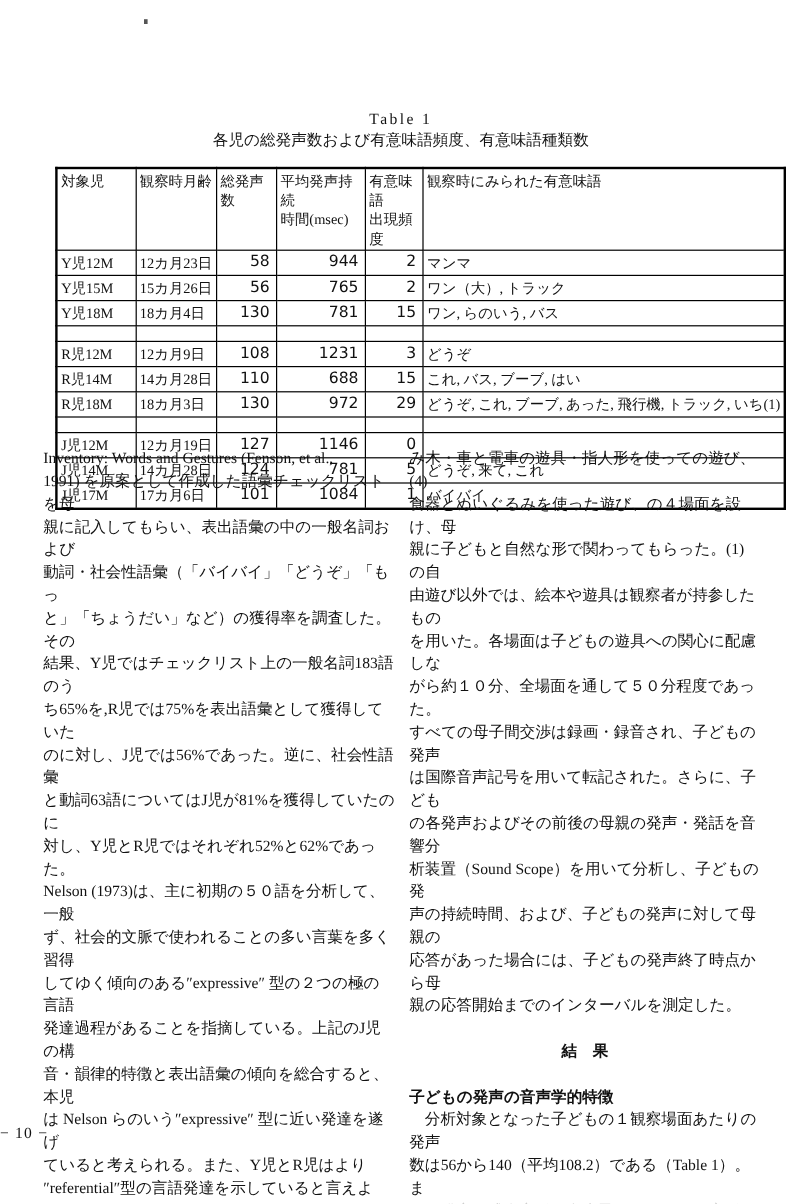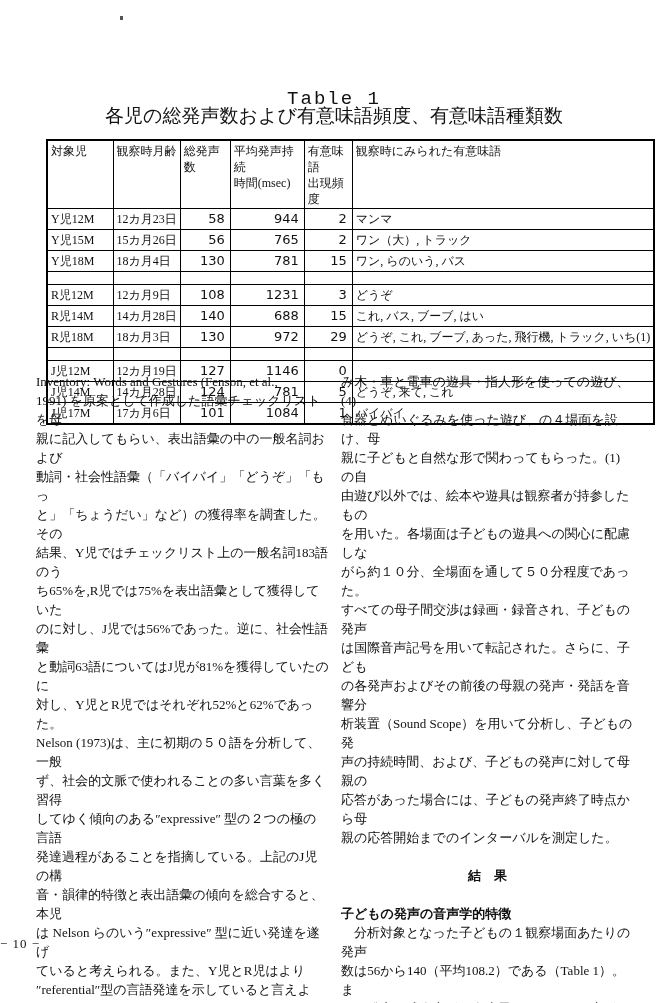--- a/index.html
+++ b/index.html
@@ -11,23 +11,22 @@
     color: #111111;
     font-family: "Liberation Serif", "DejaVu Serif", serif;
     overflow: hidden;
   }
   .caption {
     position: absolute;
     top: 90px;
     left: 0;
     width: 100%;
     text-align: center;
-    font-size: 19px;
+    font-size: 13px;
     line-height: 18px;
-    font-family: Liberation Mono, monospace;
   }
   .caption .cap1 { letter-spacing: 2px; }
   table.dtable {
     position: absolute;
     top: 139px;
     left: 46px;
     border-collapse: collapse;
     table-layout: fixed;
     border: 2px solid #000;
   }
@@ -159,21 +158,21 @@
           <td>R児12M</td>
           <td>12カ月9日</td>
           <td class="num">108</td>
           <td class="num">1231</td>
           <td class="num">3</td>
           <td>どうぞ</td>
         </tr>
         <tr>
           <td>R児14M</td>
           <td>14カ月28日</td>
-          <td class="num">140</td>
+          <td class="num">110</td>
           <td class="num">688</td>
           <td class="num">15</td>
           <td>これ, バス, ブーブ, はい</td>
         </tr>
         <tr>
           <td>R児18M</td>
           <td>18カ月3日</td>
           <td class="num">130</td>
           <td class="num">972</td>
           <td class="num">29</td>

